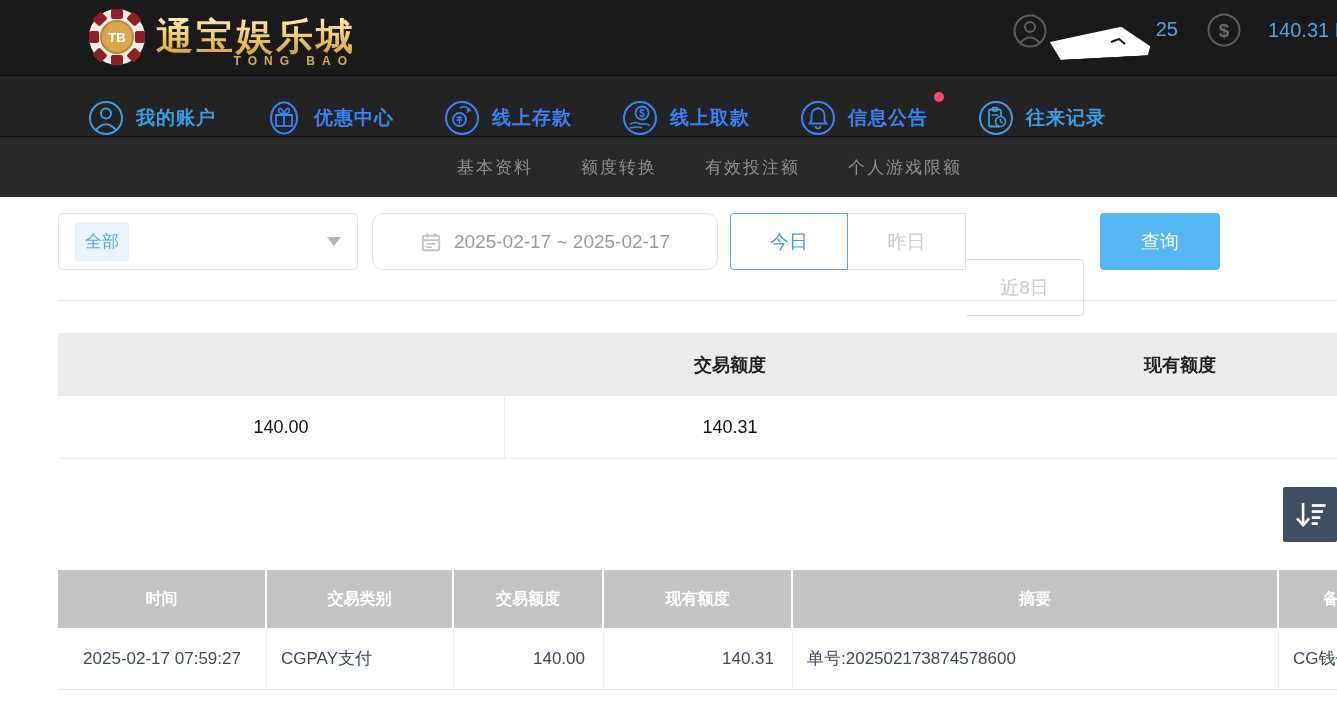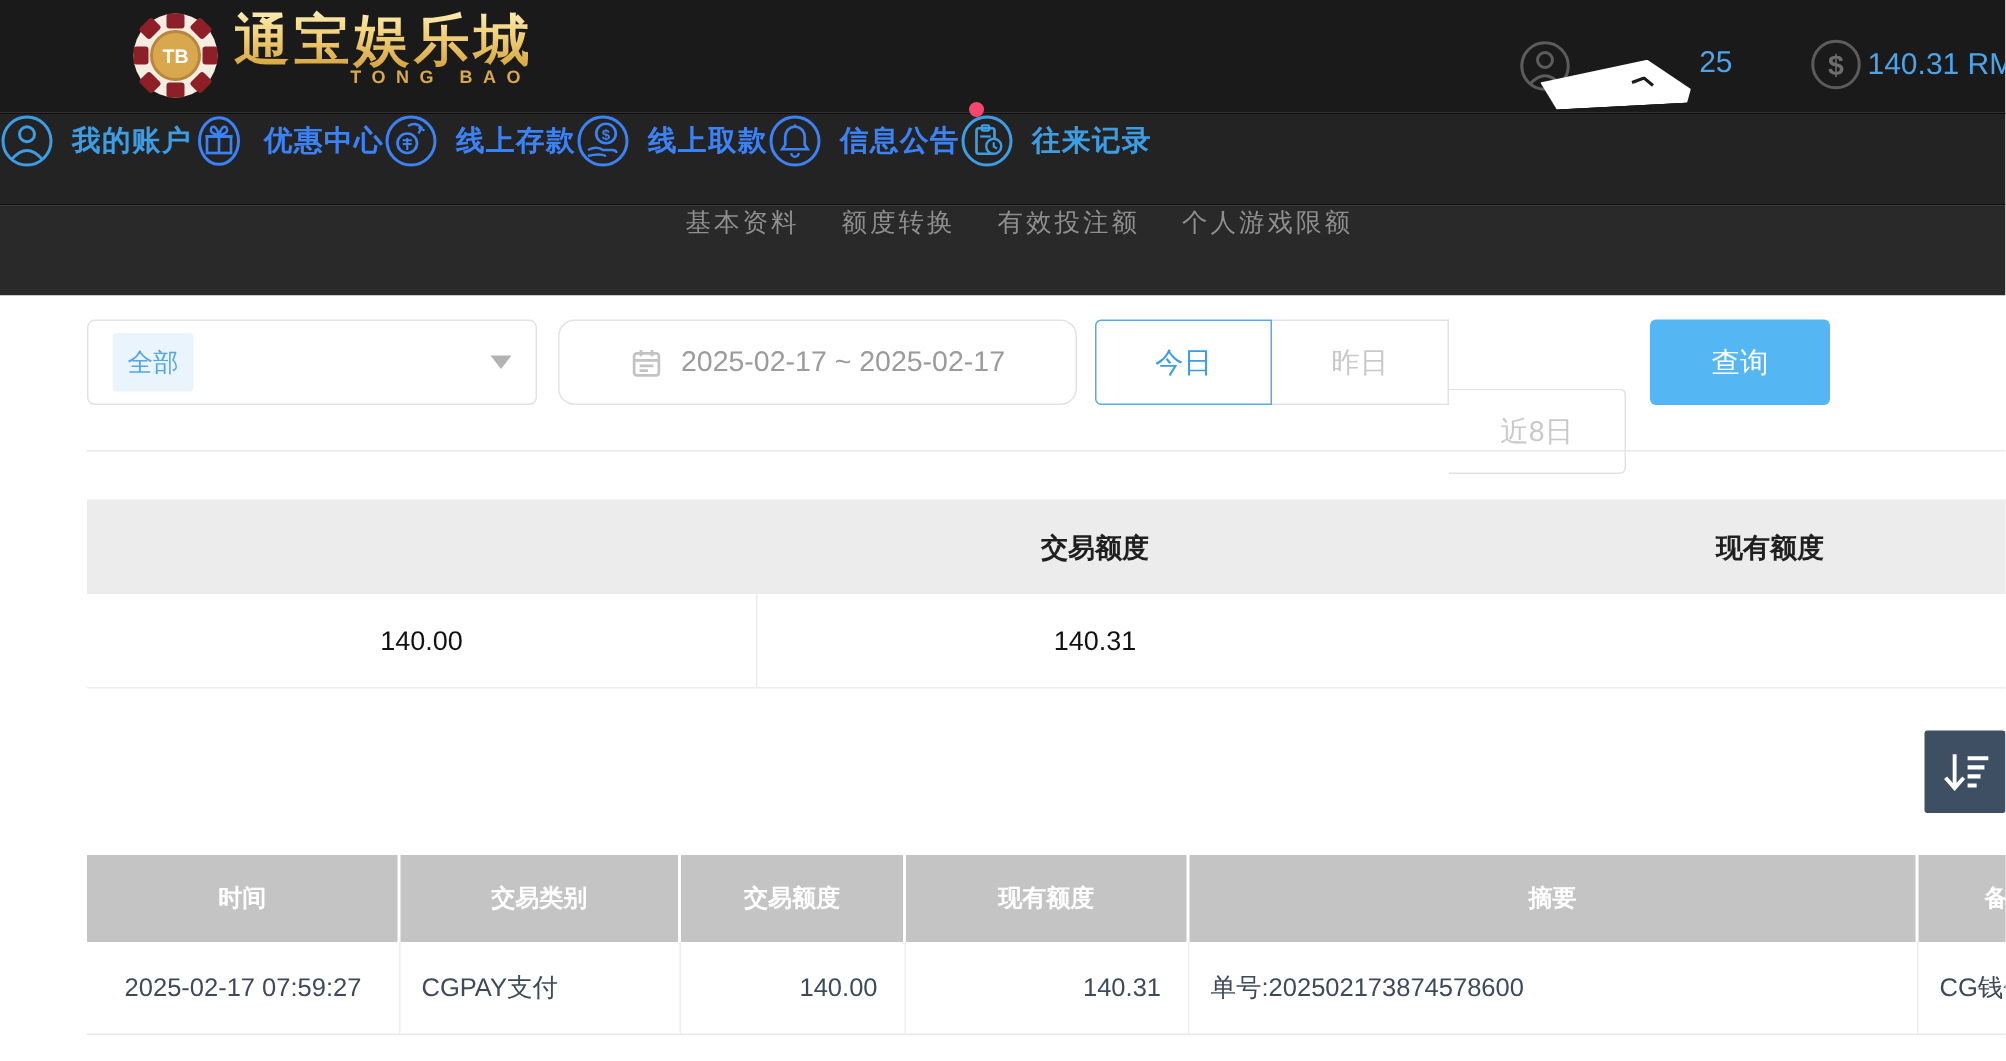--- a/index.html
+++ b/index.html
@@ -1,52 +1,52 @@
 <!DOCTYPE html>
 <html><head>
 <meta charset="utf-8">
 <style>
   * { margin:0; padding:0; box-sizing:border-box; }
   html,body { width:1337px; height:707px; overflow:hidden; background:#fff;
     font-family:"Liberation Sans","DejaVu Sans",sans-serif; }
 
   
   .topbar { position:relative; width:100%; height:75px; background:#1a1a1a; }
-  .brand { position:absolute; left:86px; top:4px; display:flex; align-items:flex-start; }
+  .brand { position:absolute; left:86px; top:4px; display:flex; align-items:flex-end; }
   .chip { width:62px; height:62px; margin-top:2px; }
   .brand-text { margin-left:8px; display:flex; flex-direction:column; align-items:flex-end; }
   .brand-cn { font-size:37px; font-weight:bold; letter-spacing:3px; line-height:46px;
     background:linear-gradient(180deg,#fdf3c0 0%,#f0cd74 45%,#cf9b35 100%);
     -webkit-background-clip:text; background-clip:text; color:transparent; }
   .brand-en { font-size:12px; font-weight:bold; letter-spacing:7px; color:#d8a94c; margin-top:-6px; margin-right:2px; }
 
-  .top-right-item { position:absolute; display:flex; align-items:center; gap:3px; top:25px; }
+  .top-right-item { position:absolute; display:flex; align-items:center; gap:26px; top:12px; }
   .user-cluster { left:1012px; }
   .balance-cluster { left:1206px; white-space:nowrap; }
   .top-blue-text { color:#4da3e6; font-size:20px; }
   .redaction-wrap { position:relative; width:104px; height:38px; }
   .redaction { position:absolute; left:-24px; top:16px; width:100px; height:30px; background:#fff;
     transform:rotate(-3deg);
     clip-path:polygon(0 38%, 72% 0, 100% 70%, 97% 100%, 10% 100%); }
   .redaction-mark { position:absolute; left:36px; top:26px; width:16px; height:8px; }
   .redaction-suffix { position:absolute; right:0; top:6px; }
 
   
   .mainnav { position:relative; width:100%; height:62px; background:#232323;
     border-top:1px solid #0d0d0d; border-bottom:1px solid #111;
-    display:flex; align-items:flex-start; }
+    display:flex; align-items:flex-end; padding-left:88px; gap:50px; }
   .nav-item { display:flex; align-items:center; gap:12px; color:#3b82f6; cursor:pointer; position:relative; }
   .nav-item .nav-label { font-size:19px; font-weight:bold; letter-spacing:1px; }
   .nav-item.active { color:#3d9de4; }
   .nav-icon { width:36px; height:36px; flex:0 0 auto; }
   .notif-dot { position:absolute; right:-16px; top:-8px; width:10px; height:10px; border-radius:50%; }
 
   
   .subnav { position:relative; width:100%; height:60px; background:#292929;
-    display:flex; align-items:flex-start; padding-left:457px; gap:28px; }
+    display:flex; align-items:center; padding-left:457px; gap:48px; }
   .subnav-item { color:#8f8f8f; font-size:17px; letter-spacing:2px; cursor:pointer; }
 
   
   .content { position:relative; width:100%; height:510px; background:#fff; }
 
   .select-box { position:absolute; left:58px; top:16px; width:300px; height:57px;
     border:1px solid #e3e3e3; border-radius:5px; display:flex; align-items:center;
     padding:0 16px; cursor:pointer; background:#fff; }
   .select-chip { background:#e9f4fd; color:#53a7e8; font-size:17px; padding:8px 10px; border-radius:3px; }
   .select-caret { margin-left:auto; width:0; height:0; border-left:7px solid transparent;

